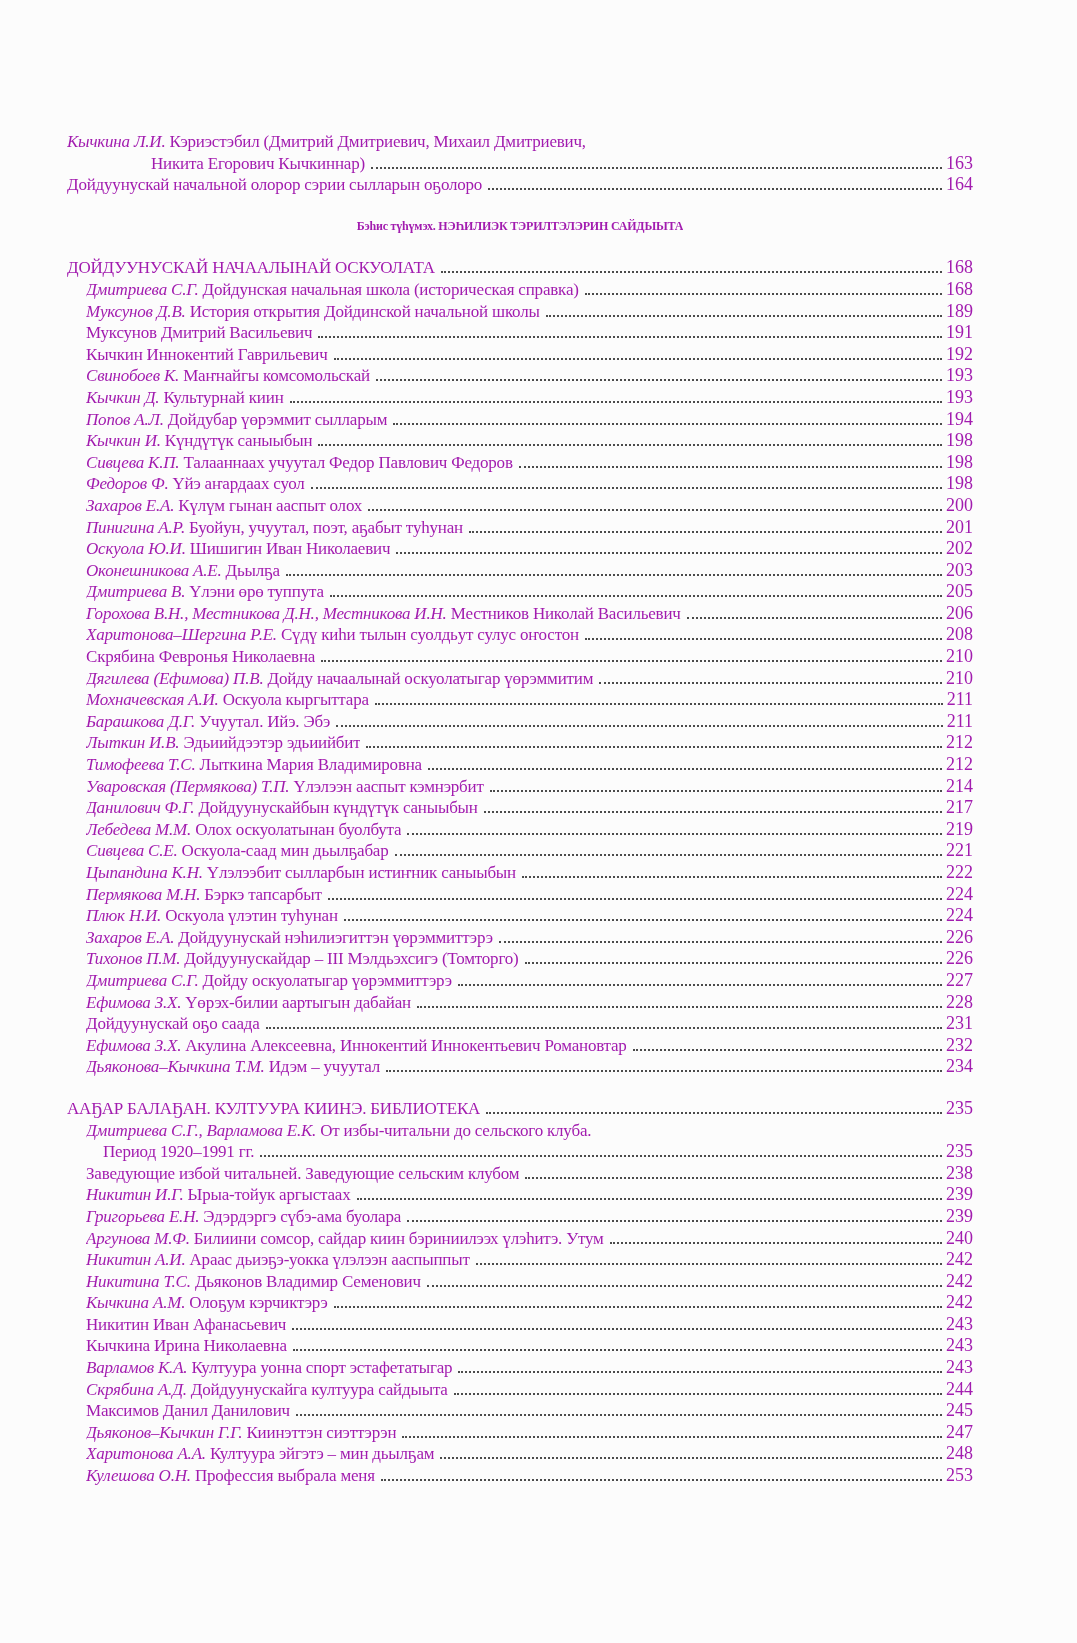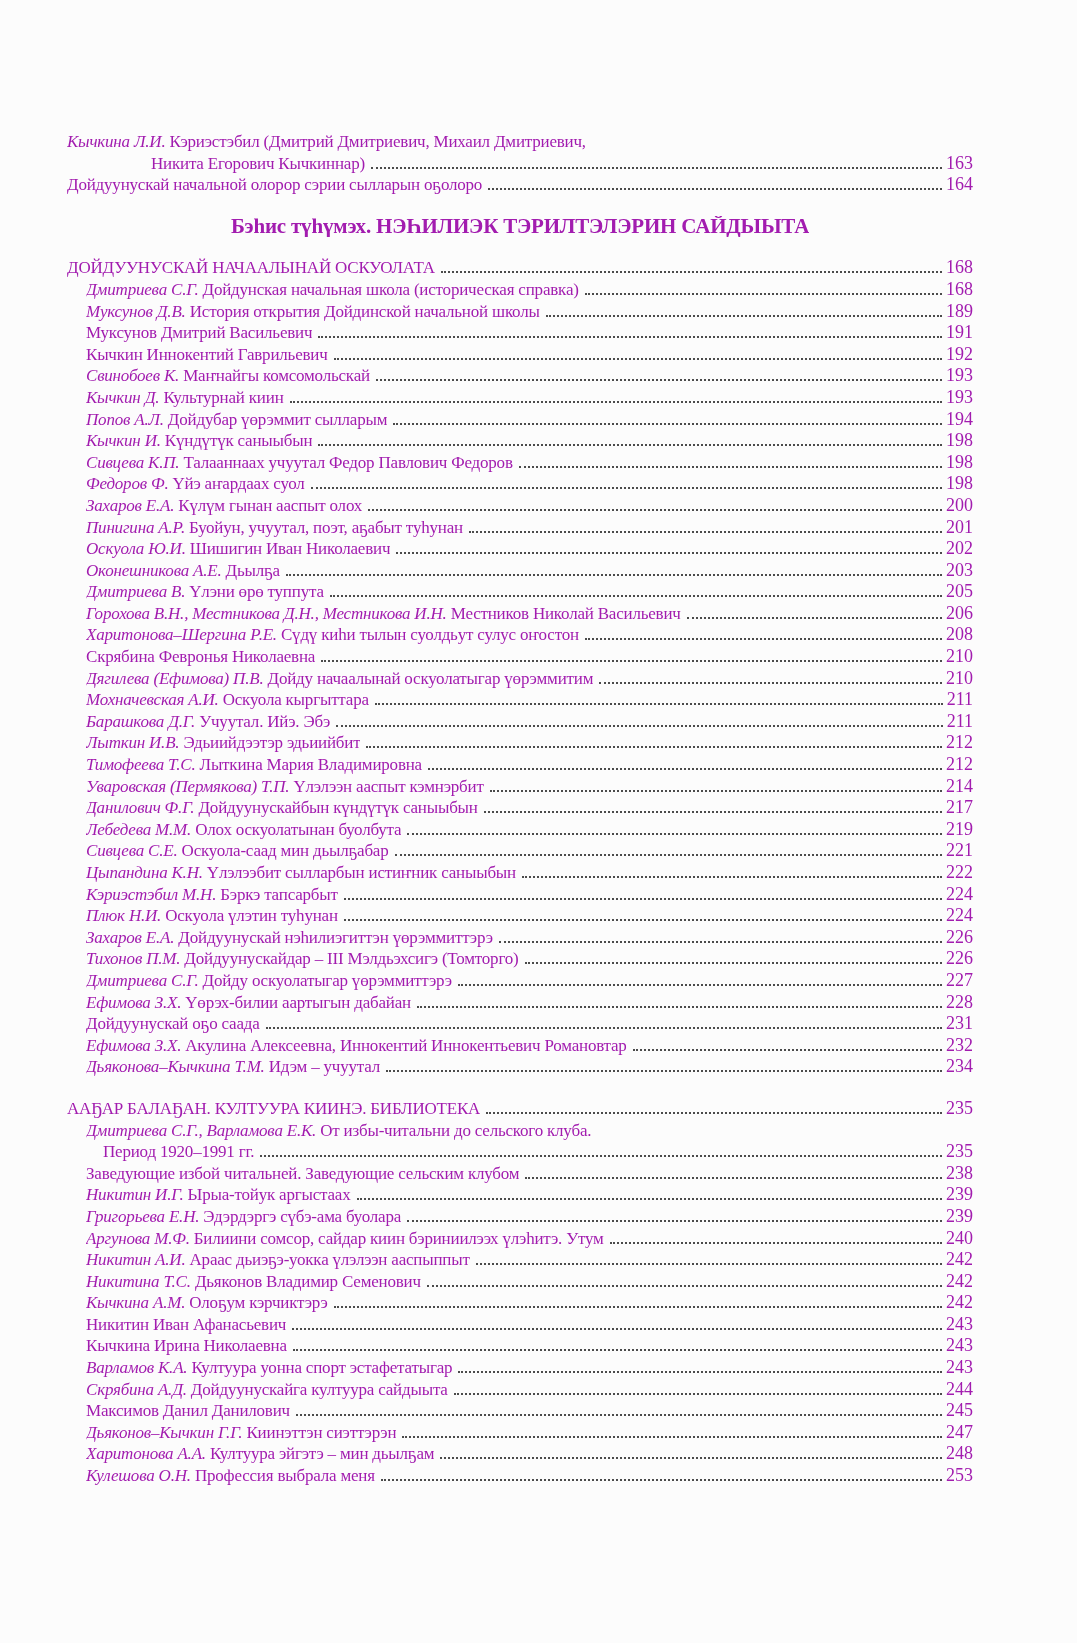--- a/index.html
+++ b/index.html
@@ -29,21 +29,21 @@
     min-width:10px;
     border-bottom:2px dotted #4b4b4b;
     margin:0 4px 3px 6px;
     height:1px;
   }
   .pagenum{font-size:18px;flex:0 0 auto;letter-spacing:0;}
   .section{margin-top:20px;}
   .part{
     justify-content:center;
     font-weight:700;
-    font-size:21px;
+    font-size:12px;
     margin:20px 0;
   }
   .ind0{padding-left:0;}
   .ind1{padding-left:19px;}
   .ind2{padding-left:84px;}
   .ind3{padding-left:36px;text-align:center;}
 </style>
 </head>
 <body>
 
@@ -204,21 +204,21 @@
         <span class="txt"><span class="author">Сивцева С.Е. </span>Оскуола-саад мин дьылҕабар</span>
         <span class="leader"></span>
         <span class="pagenum">221</span>
       </div>
       <div class="row entry ind1">
         <span class="txt"><span class="author">Цыпандина К.Н. </span>Үлэлээбит сылларбын истиҥник саныыбын</span>
         <span class="leader"></span>
         <span class="pagenum">222</span>
       </div>
       <div class="row entry ind1">
-        <span class="txt"><span class="author">Кэриэстэбил М.Н. </span>Бэркэ тапсарбыт</span>
+        <span class="txt"><span class="author">Пермякова М.Н. </span>Бэркэ тапсарбыт</span>
         <span class="leader"></span>
         <span class="pagenum">224</span>
       </div>
       <div class="row entry ind1">
         <span class="txt"><span class="author">Плюк Н.И. </span>Оскуола үлэтин туһунан</span>
         <span class="leader"></span>
         <span class="pagenum">224</span>
       </div>
       <div class="row entry ind1">
         <span class="txt"><span class="author">Захаров Е.А. </span>Дойдуунускай нэһилиэгиттэн үөрэммиттэрэ</span>

